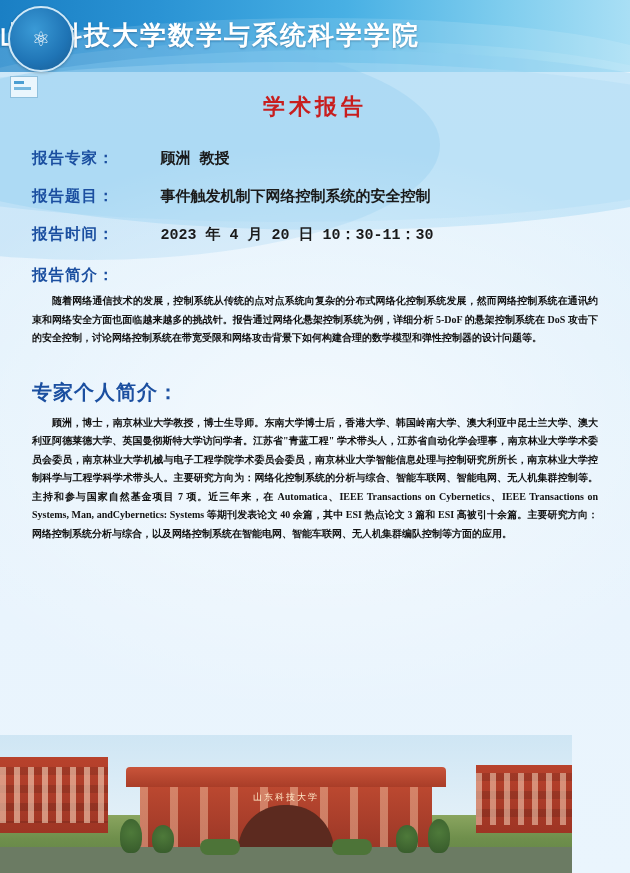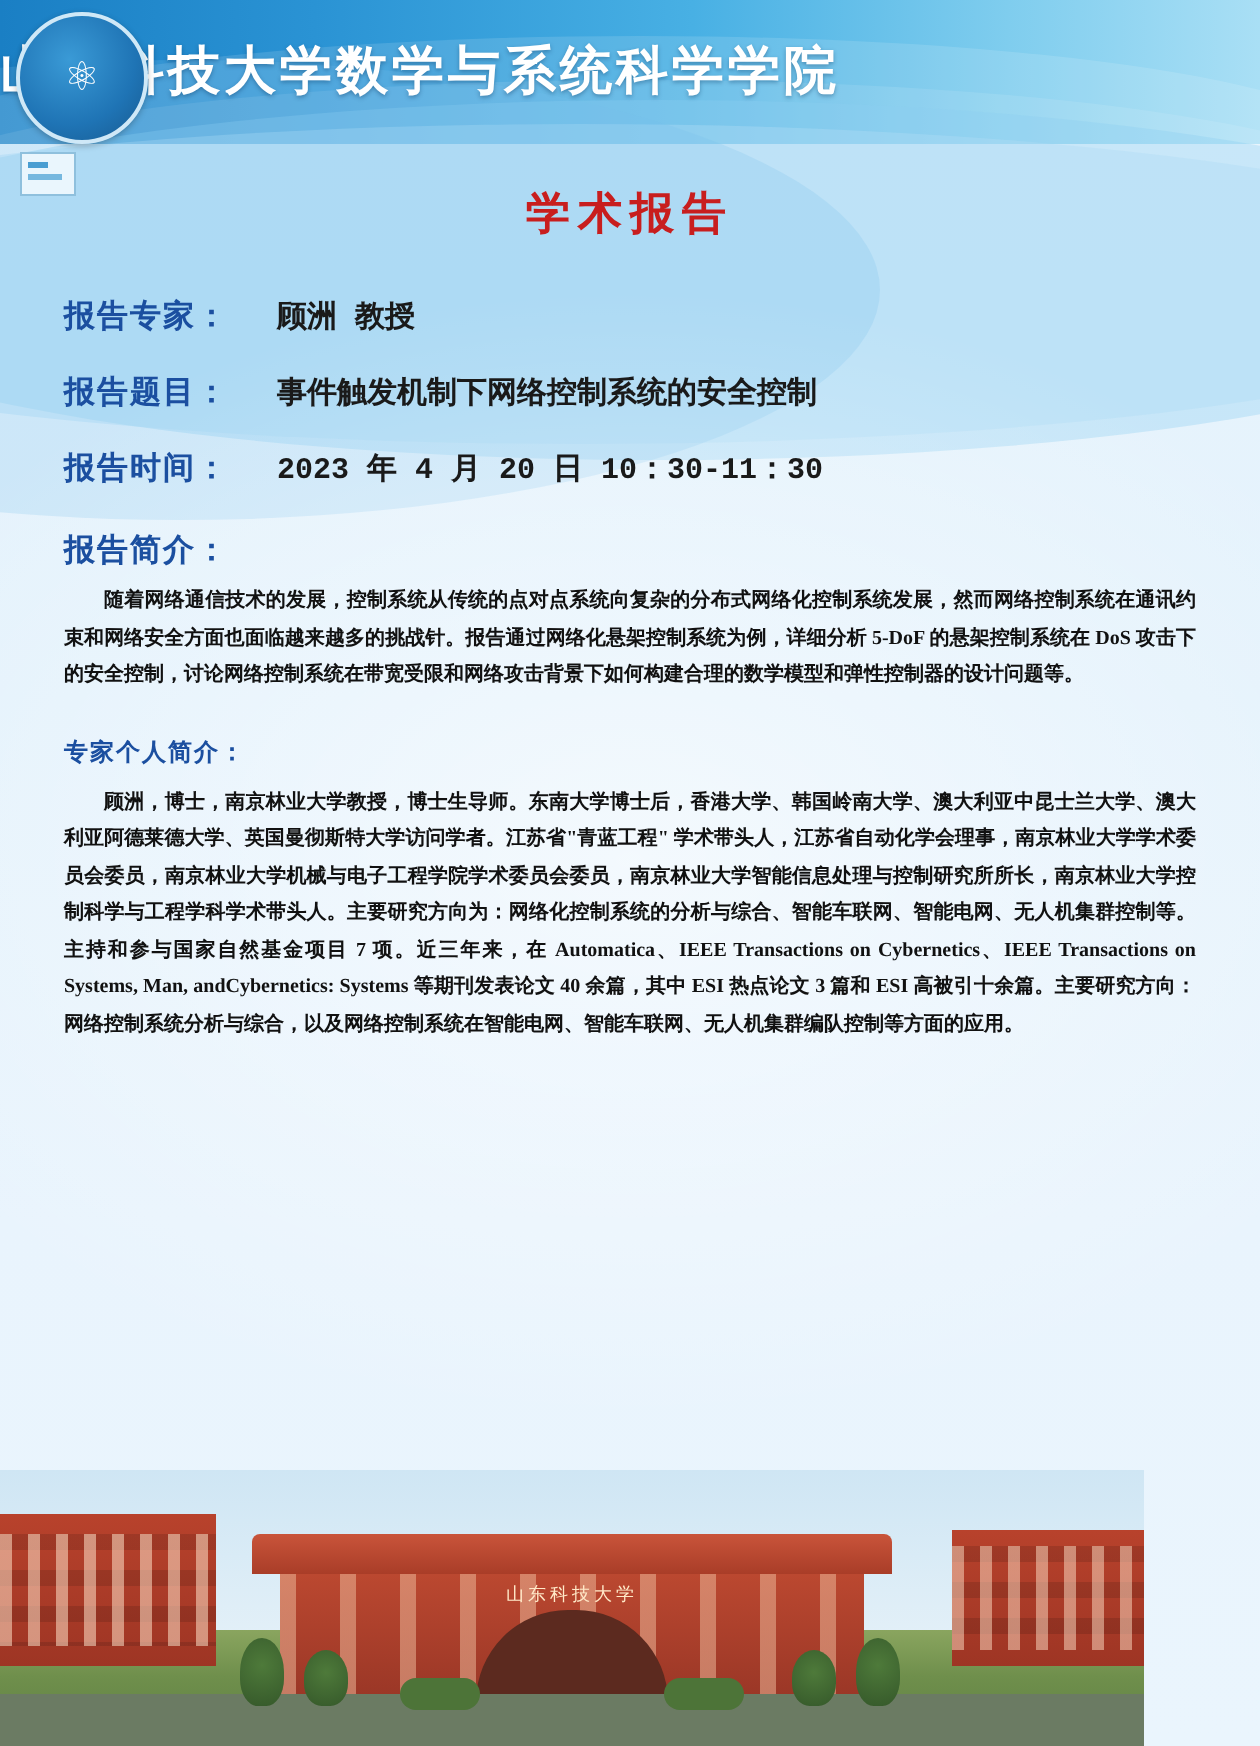--- a/index.html
+++ b/index.html
@@ -155,20 +155,21 @@
     z-index: 5;
     padding: 0 32px;
   }
   .info-list {
     margin-top: 26px;
   }
   .info-row {
     display: flex;
     align-items: baseline;
     margin-bottom: 17px;
+    gap: 22px;
   }
   .info-label {
     color: #1b4fa0;
     font-weight: bold;
     font-size: 15.5px;
     font-family: "Liberation Serif", serif;
     white-space: nowrap;
     letter-spacing: 1px;
   }
   .info-value {
@@ -193,23 +194,23 @@
     font-size: 10px;
     line-height: 1.85;
     text-align: justify;
     text-indent: 2em;
     font-family: Liberation Serif, serif;
     font-weight: bold;
   }
   .section-title-2 {
     color: #1b4fa0;
     font-weight: bold;
-    font-size: 12px;
+    font-size: 20px;
     letter-spacing: 1px;
-    margin-top: 20px;
+    margin-top: 31px;
     margin-bottom: 8px;
     font-family: Liberation Mono, monospace;
   }
 
   
   .photo {
     position: absolute;
     left: 0; bottom: 0;
     width: 572px;
     height: 138px;

